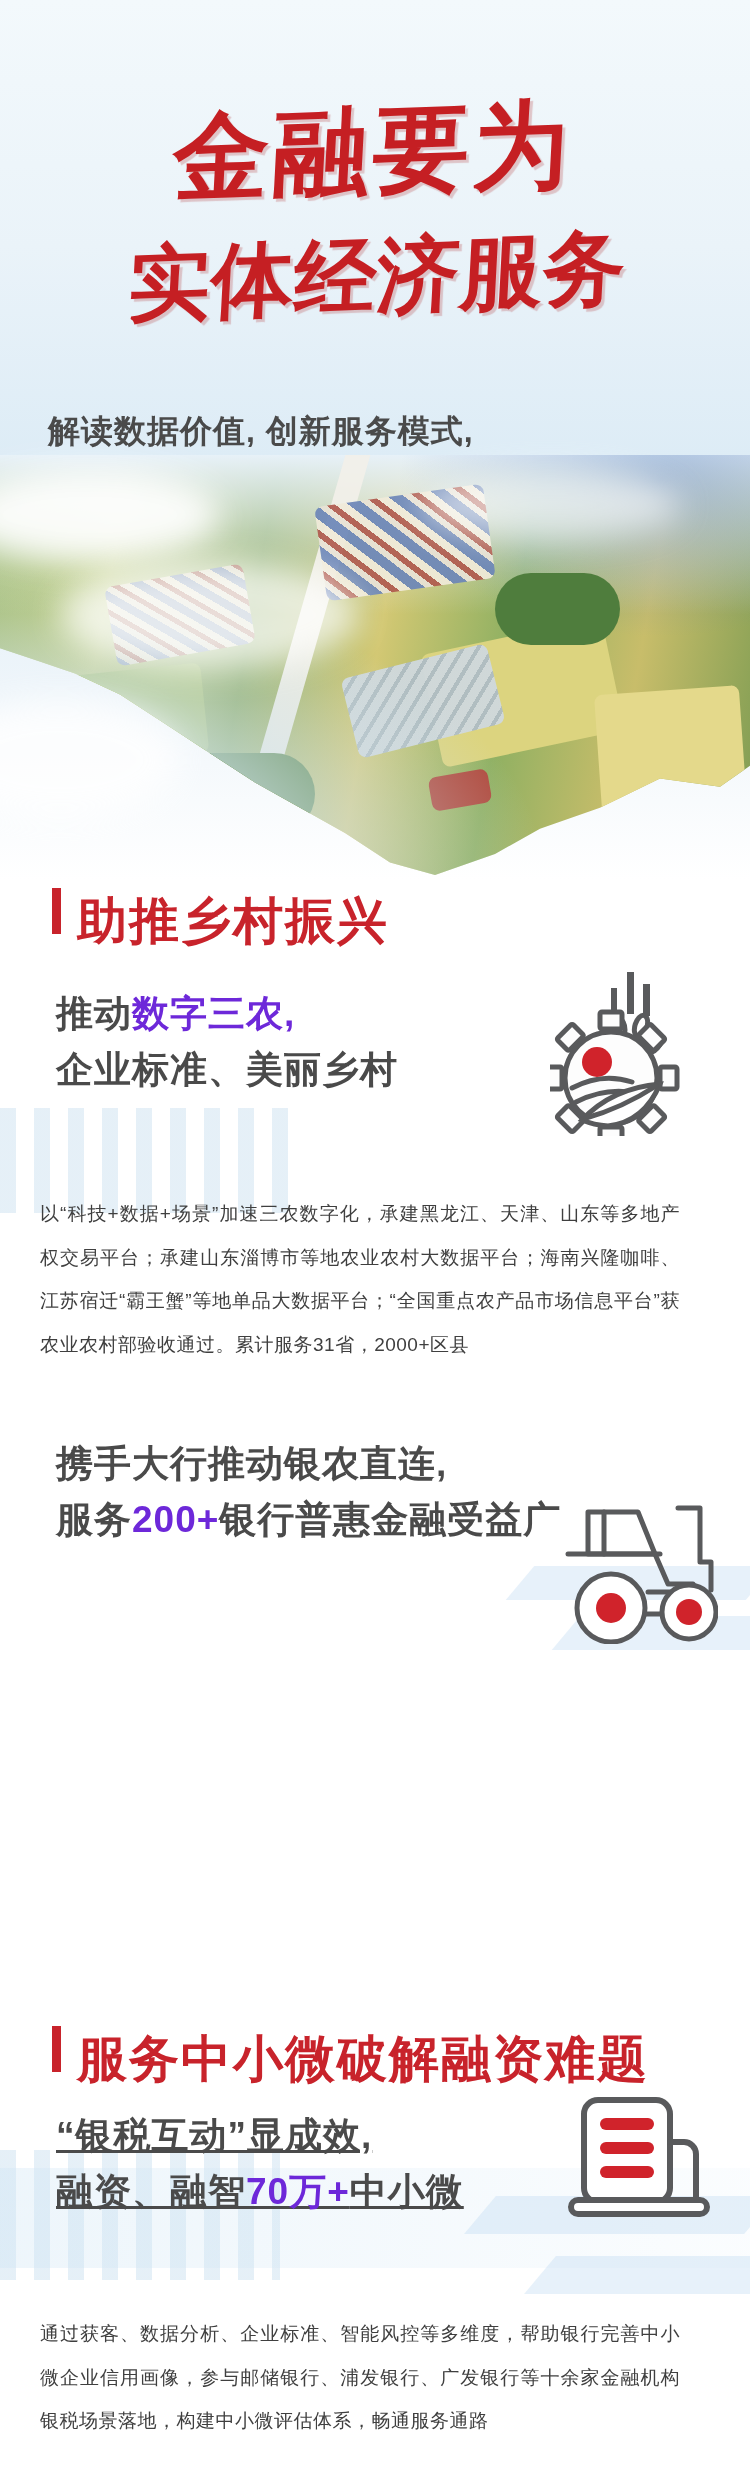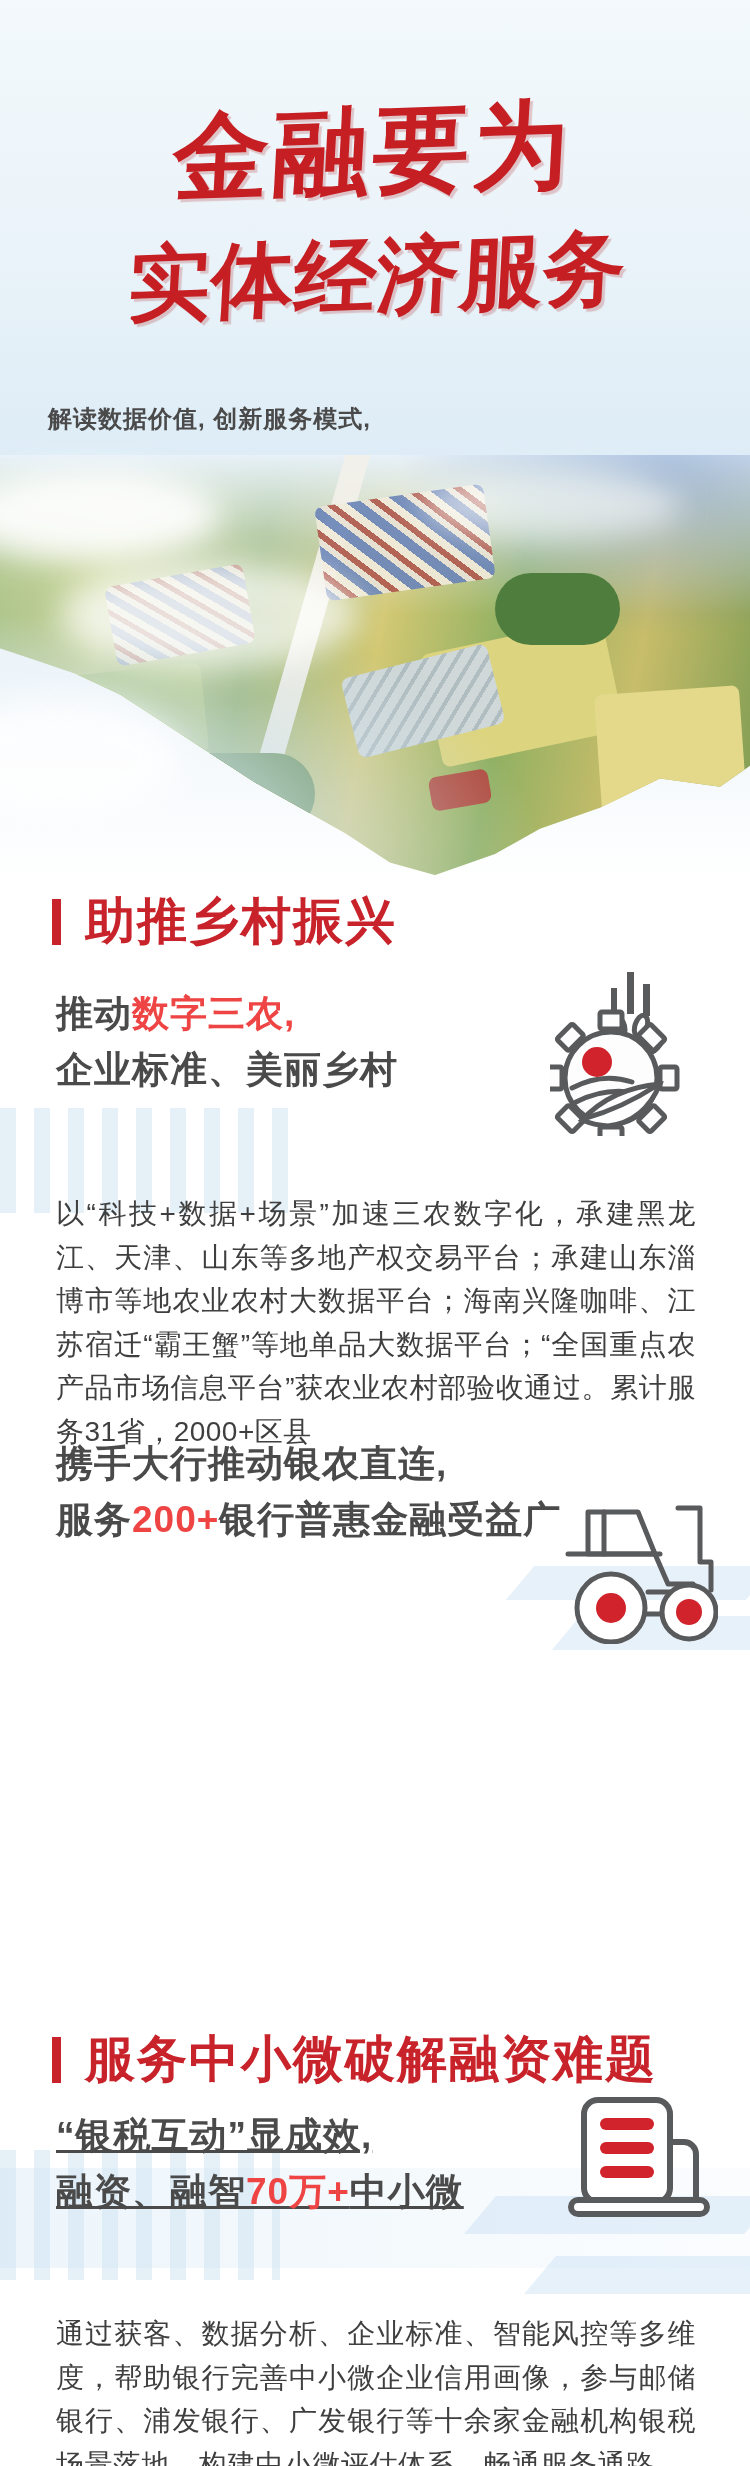--- a/index.html
+++ b/index.html
@@ -23,22 +23,22 @@
     display:block; font-size:96px; letter-spacing:4px;
     transform:skewX(-5deg);
     text-shadow:3px 3px 1px rgba(170,25,25,.22);
   }
   .hero-title .line2 {
     display:block; font-size:82px; margin-top:4px; letter-spacing:1px;
     transform:skewX(-5deg);
     text-shadow:3px 3px 1px rgba(170,25,25,.22);
   }
   .hero-sub {
-    position:absolute; top:392px; left:48px; z-index:3;
-    font-size:24px; font-weight:bold; color:#4a4a4a; line-height:54px; letter-spacing:1px;
+    position:absolute; top:404px; left:48px; z-index:3;
+    font-size:32px; font-weight:bold; color:#4a4a4a; line-height:54px; letter-spacing:1px;
   }
   
   .photo {
     position:absolute; top:455px; left:0; width:750px; height:420px; z-index:1;
     background:linear-gradient(100deg,#9db86a 0%,#c2cd7e 16%,#87a75b 34%,#d3c873 50%,#8fb062 66%,#c8bd6a 82%,#7d9c52 100%);
     clip-path:polygon(0 0,100% 0,100% 74%,96% 79%,88% 77%,80% 84%,72% 89%,66% 95%,58% 100%,52% 97%,46% 90%,40% 84%,34% 78%,28% 71%,22% 64%,16% 57%,10% 52%,5% 49%,0 46%);
   }
   .photo::before { 
     content:""; position:absolute; inset:0;
     background:
@@ -77,34 +77,34 @@
   .band { top:2168px; left:0; width:750px; height:100px;
     background:linear-gradient(90deg, rgba(205,228,244,.35), rgba(225,240,250,.15)); }
   .chev { position:absolute; z-index:0; background:rgba(185,215,240,.35); transform:skewX(-40deg); }
   .chev1 { top:1566px; left:520px; width:240px; height:34px; }
   .chev2 { top:1616px; left:566px; width:210px; height:34px; }
   .chev3 { top:2196px; left:480px; width:280px; height:38px; }
   .chev4 { top:2256px; left:540px; width:230px; height:38px; }
   
   .sec-head {
     position:absolute; left:52px; z-index:2;
-    display:flex; align-items:center; gap:24px;
+    display:flex; align-items:flex-start; gap:16px;
     color:#c8232b; font-weight:bold; font-size:50px; letter-spacing:2px;
   }
   .sec-bar { width:9px; height:46px; background:#c8232b; flex:none; }
   .sec-rural { top:888px; }
   .sec-sme { top:1978px;margin-top:48px; }
   .blk-title { position:absolute; left:56px; z-index:2; font-size:37px; font-weight:bold; color:#4a4a4a; line-height:56px; letter-spacing:1px; }
   .blk1 { top:986px; }
   .blk2 { top:1436px; }
   .blk3 { top:2108px;text-decoration:underline; }
-  .red { color:#ef4444;text-align:center; }
+  .red { color:#6d28d9;text-align:center; }
   .para {
-    position:absolute; left:56px; width:640px; z-index:2;
-    font-size:28px; color:#3f3f3f; line-height:43.5px;
+    position:absolute; left:40px; width:640px; z-index:2;
+    font-size:19px; color:#3f3f3f; line-height:43.5px;
     text-align:justify; word-break:break-all; letter-spacing:.5px;
   }
   .para1 { top:1192px; }
   .para2 { top:1706px; }
   .para3 { top:2288px;margin-top:24px; }
   
   .icon { position:absolute; z-index:2; }
   .icon-gear { top:968px; left:550px; width:138px; height:168px; }
   .icon-tractor { top:1502px; left:558px; width:160px; height:142px; }
   .icon-pump { top:2094px; left:566px; width:148px; height:130px; }

